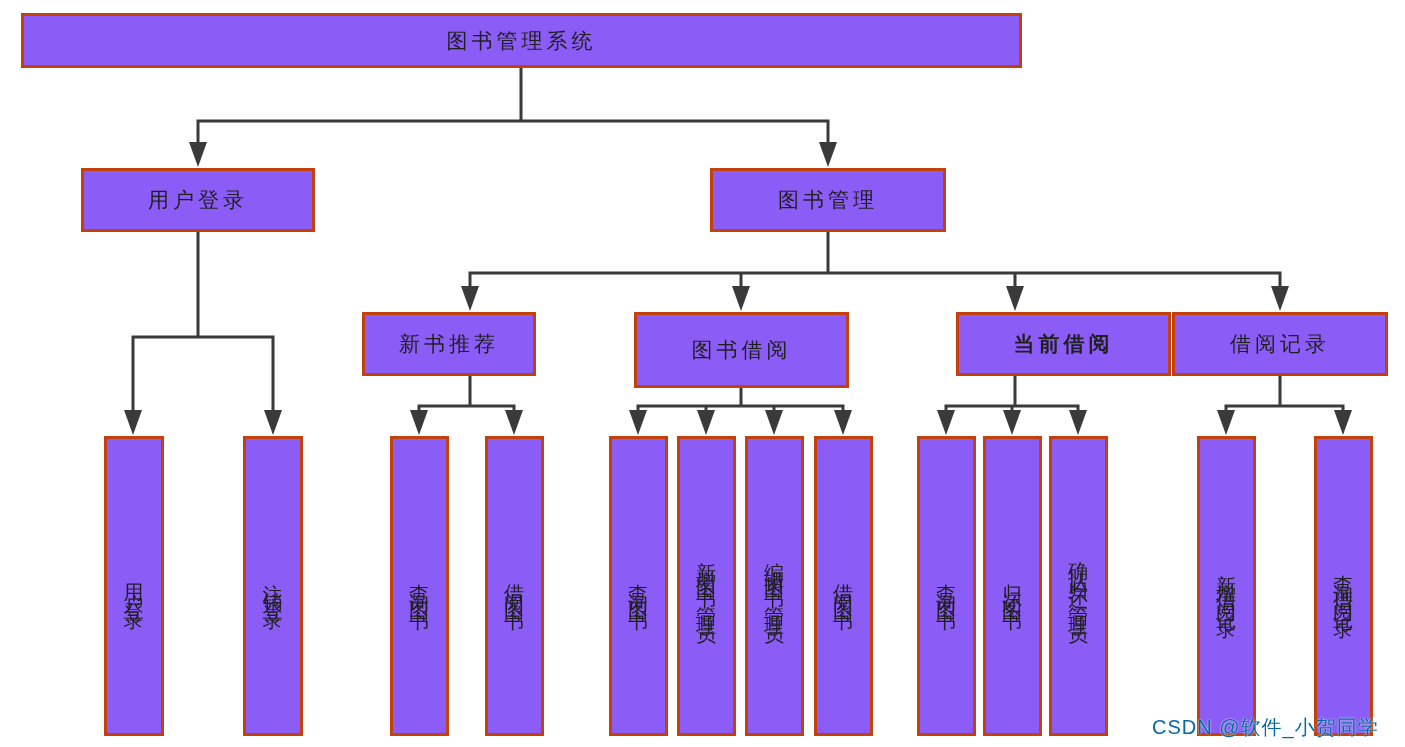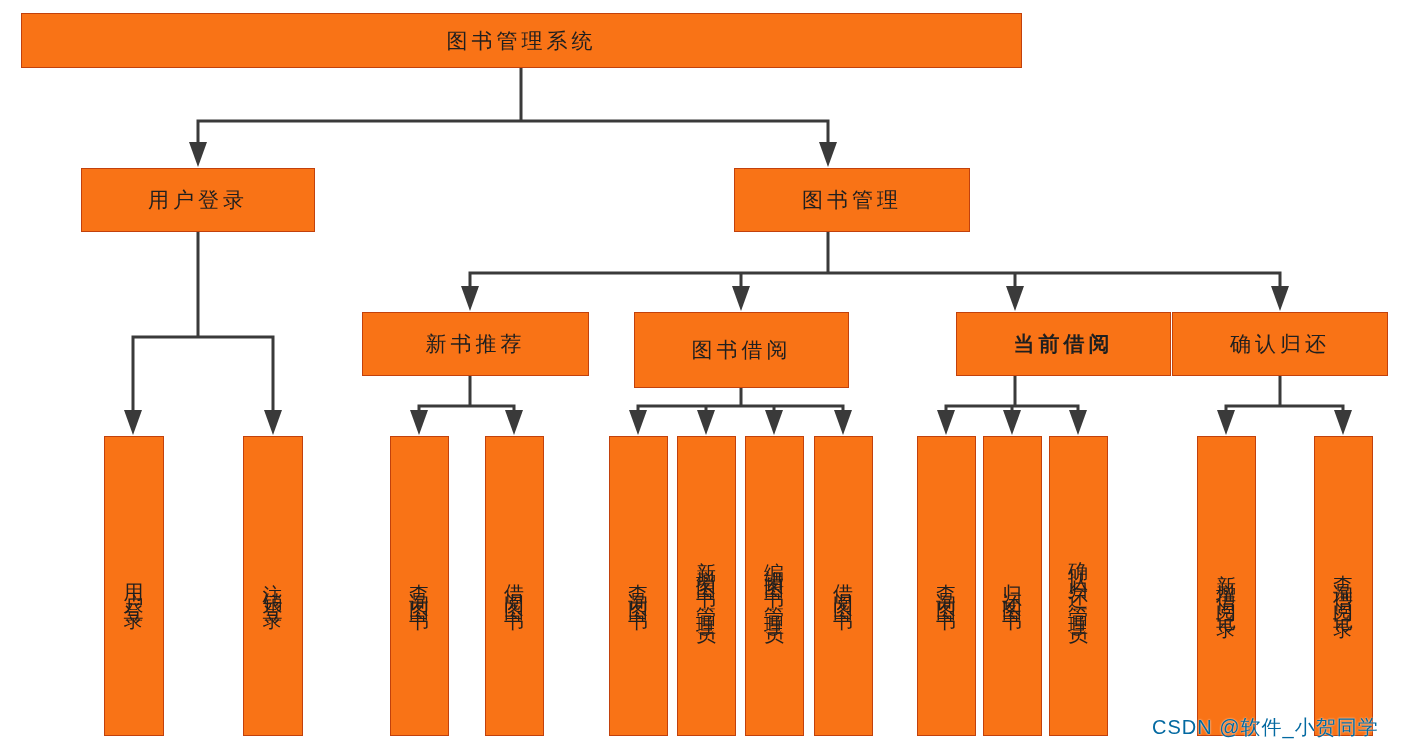--- a/index.html
+++ b/index.html
@@ -6,21 +6,21 @@
   body{
     width:1405px;height:747px;position:relative;overflow:hidden;
     background:#ffffff;
     font-family:"Liberation Sans","DejaVu Sans",sans-serif;
     color:#1c1c1c;
   }
   .canvas{position:absolute;inset:0;}
   svg.wires{position:absolute;left:0;top:0;z-index:1;}
   .box{
     position:absolute;z-index:2;box-sizing:border-box;
-    background:#f97316;border:1px solid #c2410c;
+    background:#8b5cf6;border:3px solid #c2410c;
     display:flex;align-items:center;justify-content:center;
   }
   .hlabel{font-size:21px;letter-spacing:4px;color:#1f1f1f;white-space:nowrap;}
   .leaf .vlabel{
     writing-mode:vertical-lr;
     text-orientation:mixed;
     font-size:20px;
     letter-spacing:9px;
     color:#1f1f1f;
     line-height:1;
@@ -85,35 +85,35 @@
     </g>
   </svg>
 
   <div class="box" style="left:21px;top:13px;width:1001px;height:55px;">
     <span class="hlabel">图书管理系统</span>
   </div>
 
   <div class="box" style="left:81px;top:168px;width:234px;height:64px;">
     <span class="hlabel">用户登录</span>
   </div>
-  <div class="box" style="left:710px;top:168px;width:236px;height:64px;margin-left:24px;">
+  <div class="box" style="left:710px;top:168px;width:236px;height:64px;">
     <span class="hlabel">图书管理</span>
   </div>
 
-  <div class="box" style="left:362px;top:312px;width:227px;height:64px;">
+  <div class="box" style="left:362px;top:312px;width:174px;height:64px;">
     <span class="hlabel">新书推荐</span>
   </div>
   <div class="box" style="left:634px;top:312px;width:215px;height:76px;">
     <span class="hlabel">图书借阅</span>
   </div>
   <div class="box" style="left:956px;top:312px;width:215px;height:64px;font-weight:bold;">
     <span class="hlabel">当前借阅</span>
   </div>
   <div class="box" style="left:1172px;top:312px;width:216px;height:64px;">
-    <span class="hlabel">确认归还</span>
+    <span class="hlabel">借阅记录</span>
   </div>
 
   <div class="box leaf" style="left:104px;top:436px;width:60px;height:300px;">
     <span class="vlabel">用户登录</span>
   </div>
   <div class="box leaf" style="left:243px;top:436px;width:60px;height:300px;">
     <span class="vlabel">注销登录</span>
   </div>
 
   <div class="box leaf" style="left:390px;top:436px;width:59px;height:300px;">

